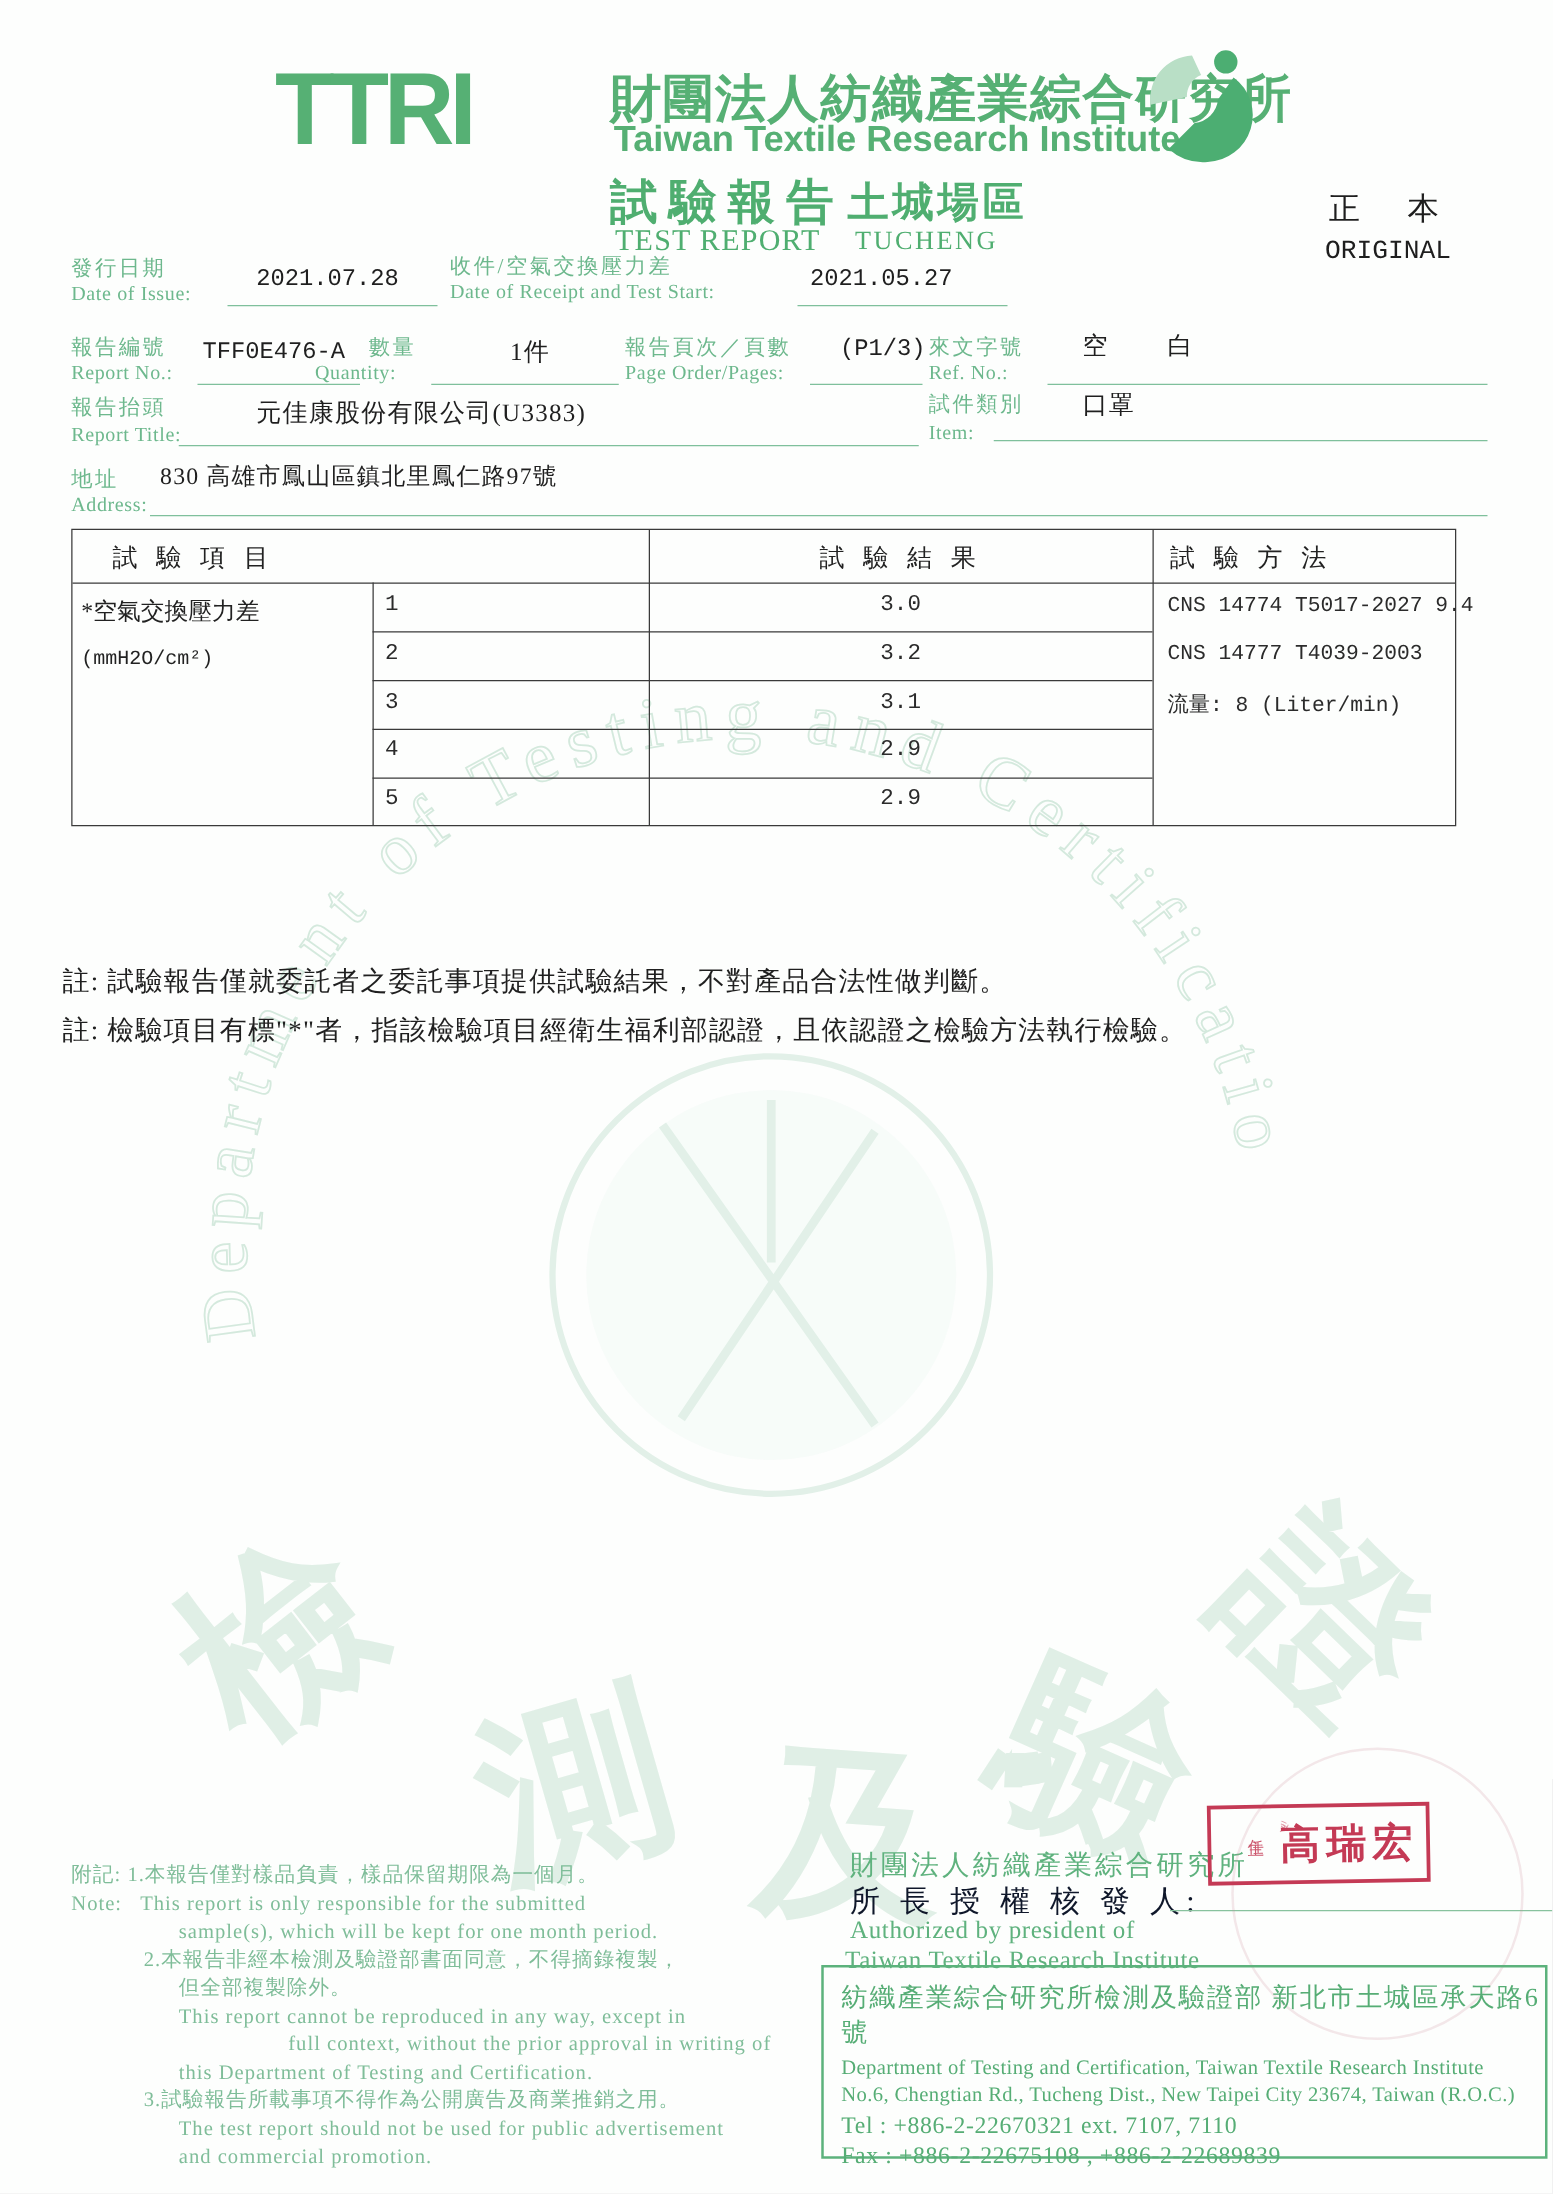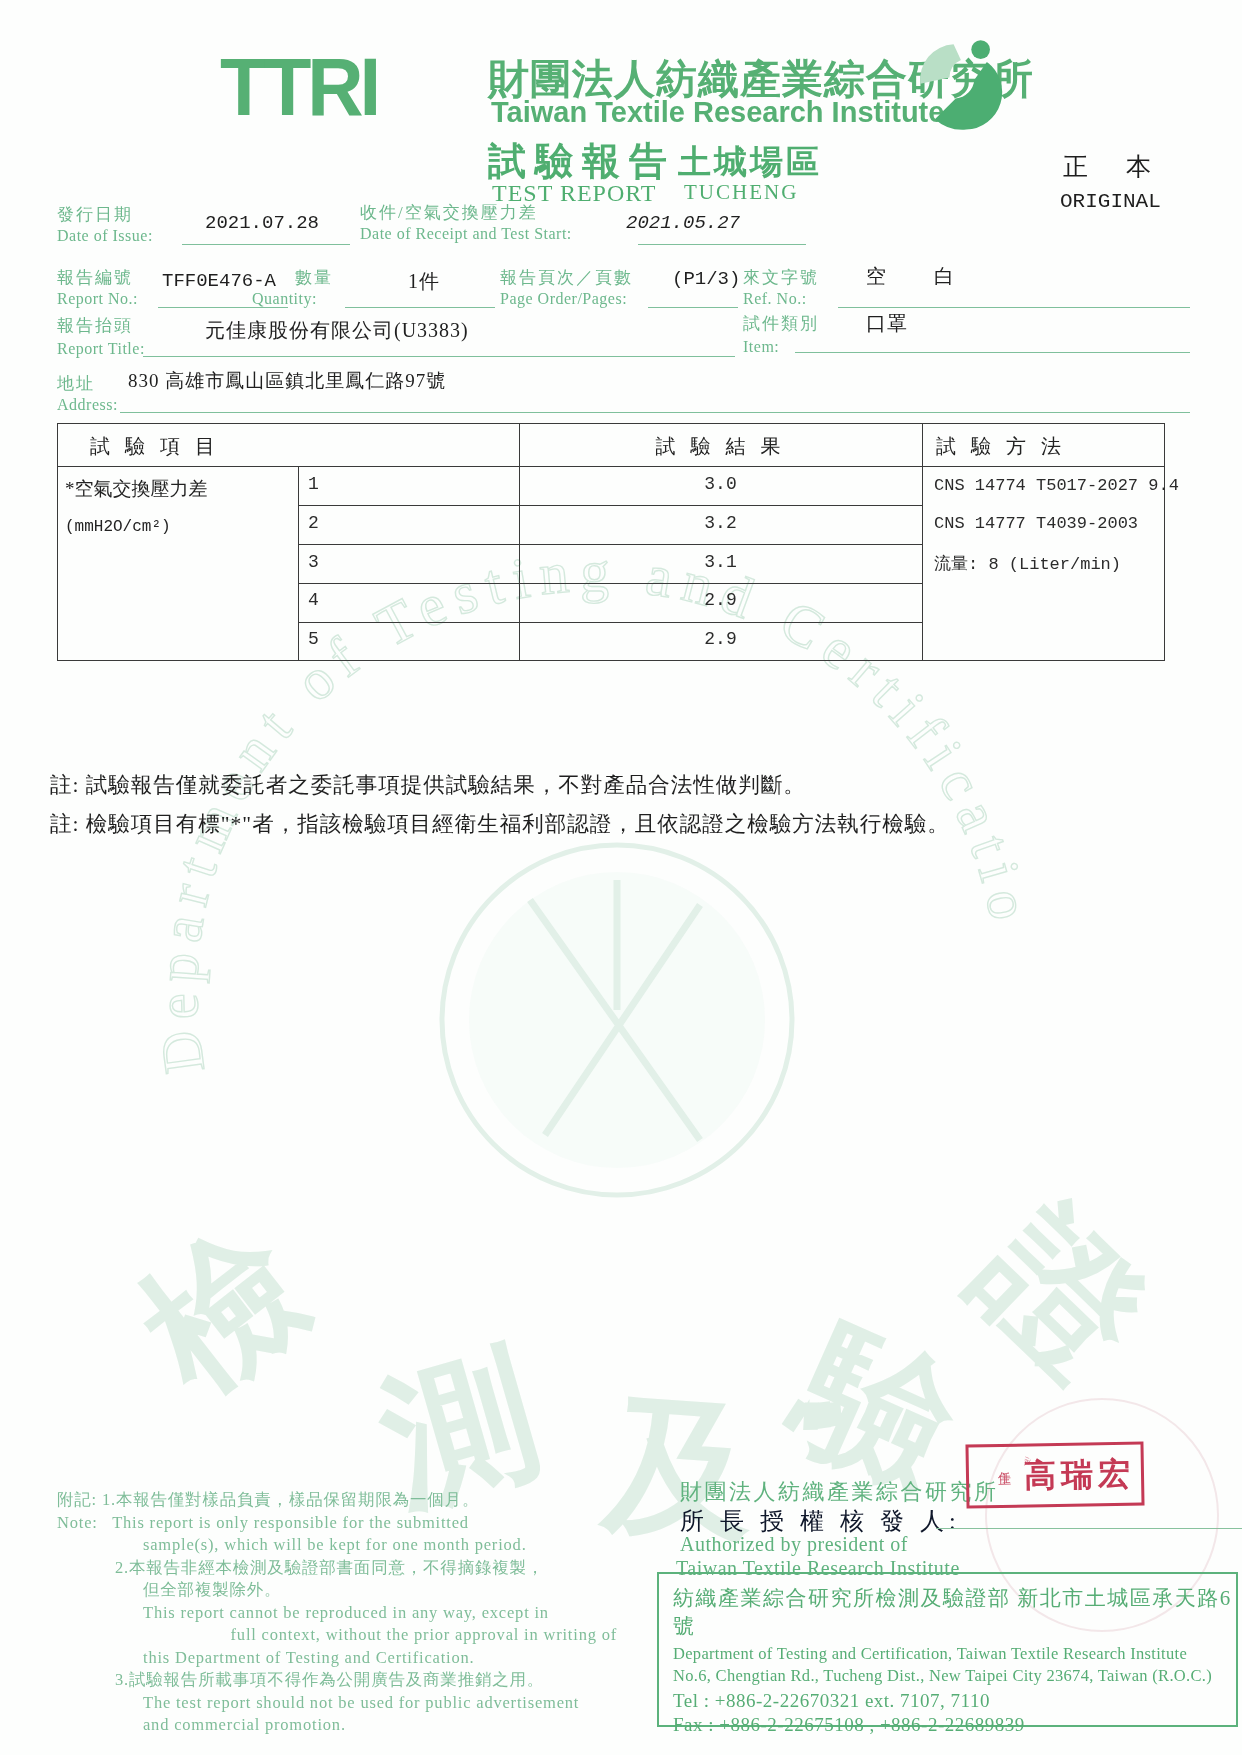--- a/index.html
+++ b/index.html
@@ -99,21 +99,21 @@
   <div class="abs copy-zh" style="left:1063px;top:150px;">正本</div>
   <div class="abs copy-en" style="left:1060px;top:190px;">ORIGINAL</div>
 
   <div class="abs lz" style="left:57px;top:203px;">發行日期</div>
   <div class="abs le" style="left:57px;top:227px;">Date of Issue:</div>
   <div class="abs valm" style="left:205px;top:212px;">2021.07.28</div>
   <div class="abs uline" style="left:182px;top:244px;width:168px;"></div>
 
   <div class="abs lz" style="left:360px;top:201px;">收件/空氣交換壓力差</div>
   <div class="abs le" style="left:360px;top:225px;">Date of Receipt and Test Start:</div>
-  <div class="abs valm" style="left:626px;top:212px;font-style:italic;">2021.05.27</div>
+  <div class="abs valm" style="left:648px;top:212px;">2021.05.27</div>
   <div class="abs uline" style="left:638px;top:244px;width:168px;"></div>
 
   <div class="abs lz" style="left:57px;top:266px;">報告編號</div>
   <div class="abs le" style="left:57px;top:290px;">Report No.:</div>
   <div class="abs valm" style="left:162px;top:270px;">TFF0E476-A</div>
   <div class="abs uline" style="left:158px;top:307px;width:130px;"></div>
 
   <div class="abs lz" style="left:295px;top:266px;">數量</div>
   <div class="abs le" style="left:252px;top:290px;">Quantity:</div>
   <div class="abs val" style="left:408px;top:268px;">1件</div>

